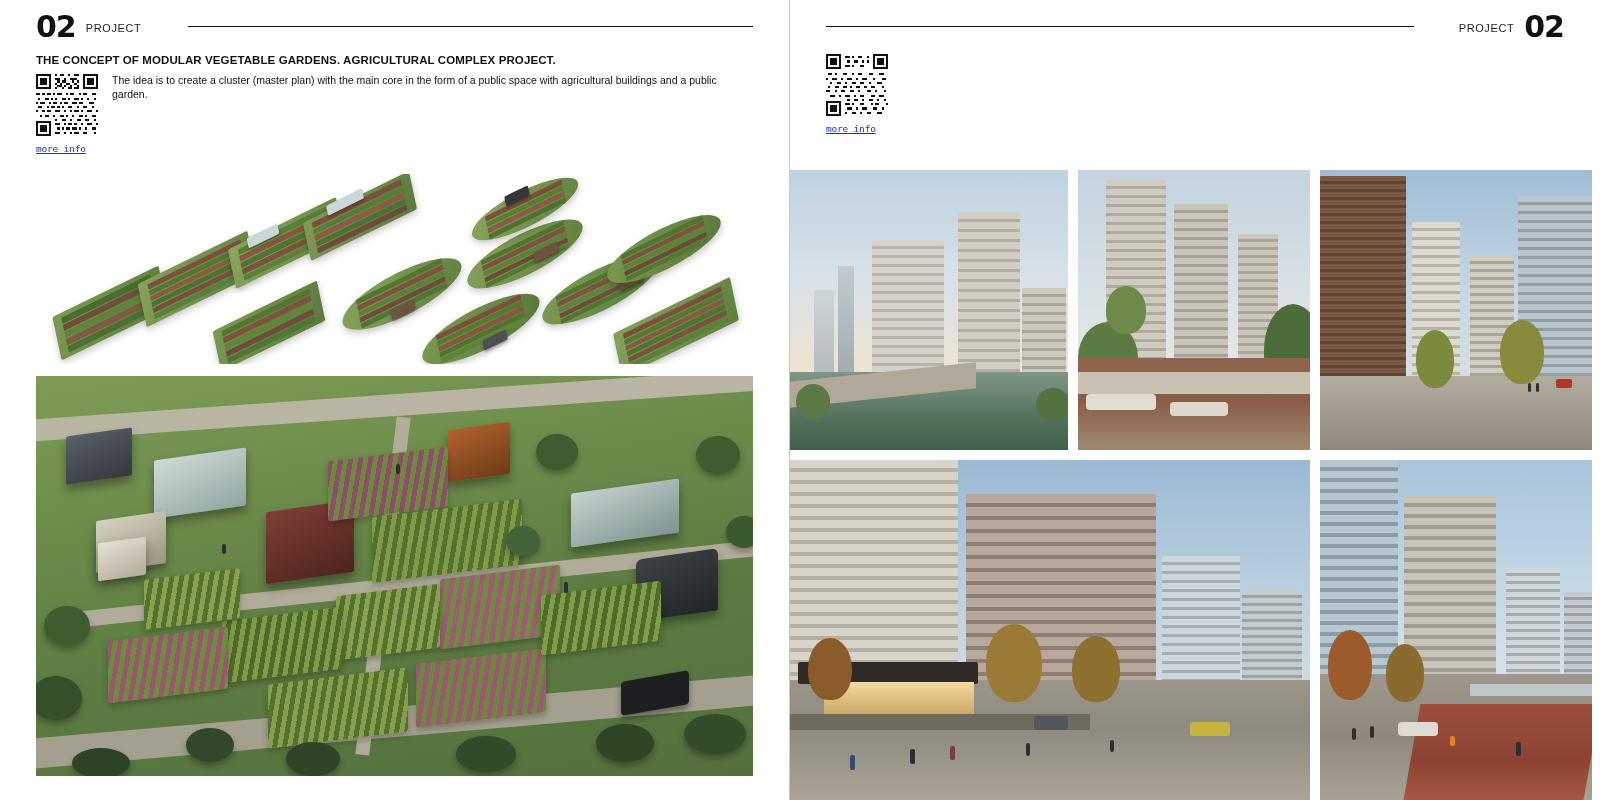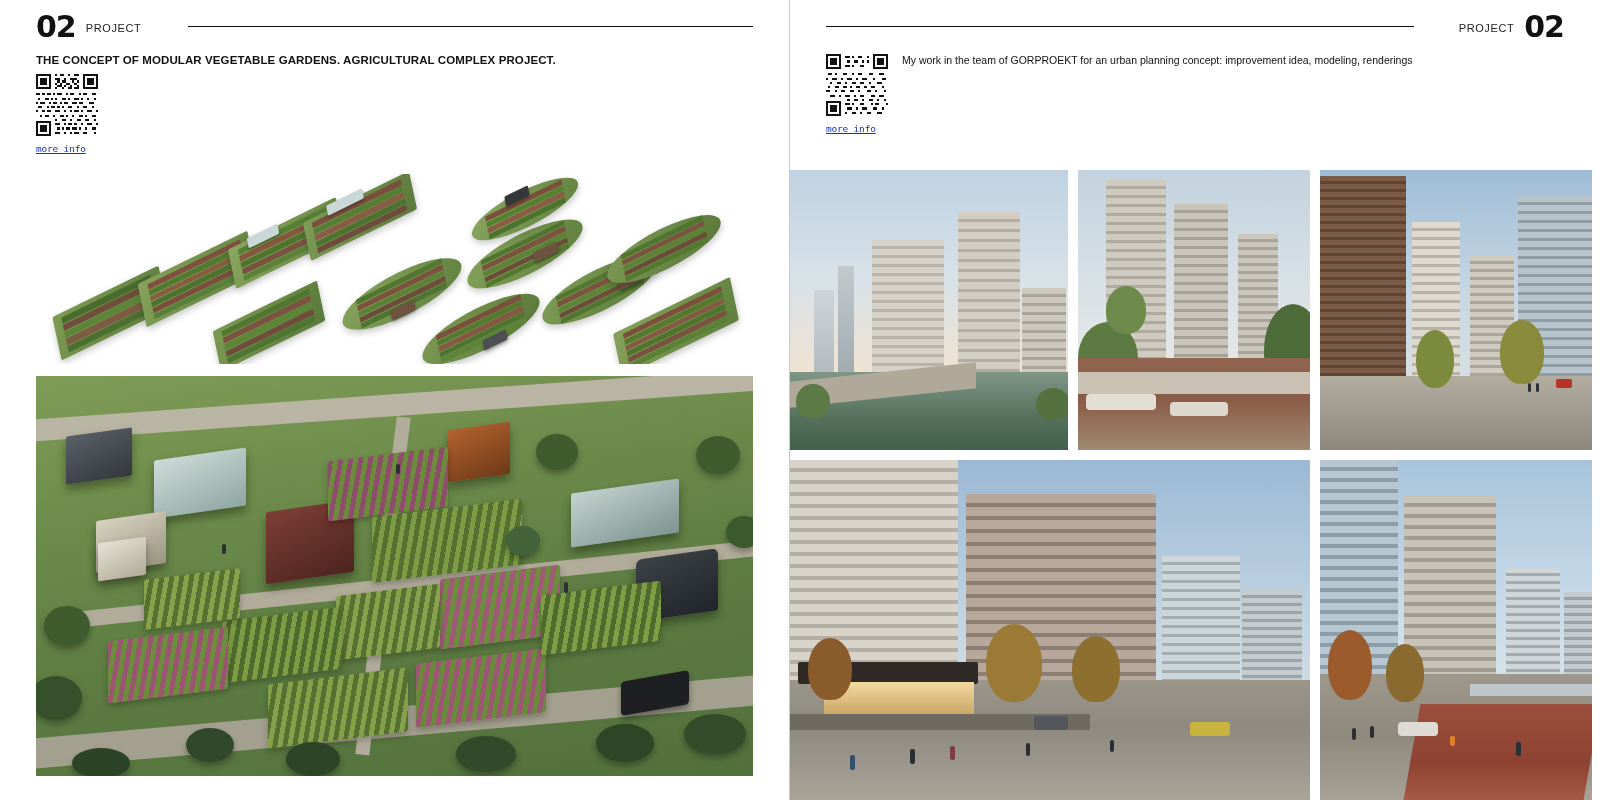--- a/index.html
+++ b/index.html
@@ -266,20 +266,21 @@
                 <rect x="13" y="27" width="1" height="1"></rect>
               <rect x="16" y="27" width="1" height="1"></rect>
                 <rect x="18" y="27" width="2" height="1"></rect>
               <rect x="22" y="27" width="2" height="1"></rect>
                 <rect x="27" y="27" width="1" height="1"></rect>
             </g>
           </svg>
           <a class="qr-link" href="#">more info</a>
         </div>
         <div class="intro-text">
+          <p class="tight">The idea is to create a cluster (master plan) with the main core in the form of a public space with agricultural buildings and a public garden.</p>
         </div>
       </div>
     </div>
 
     <div class="fig-modules">
 
       <div class="plot" style="left:15px; top:96px; width:118px; height:86px;">
         <div class="base" style="background:linear-gradient(115deg,#7e9b53,#5c7a3b)"></div>
         <div class="rows" style="grid-template-rows:repeat(5,1fr)">
           <i style="background:#486b2e"></i>
@@ -576,23 +577,20 @@
               <rect x="26" y="25" width="1" height="1"></rect>
               <rect x="9" y="27" width="1" height="1"></rect>
                 <rect x="12" y="27" width="2" height="1"></rect>
               <rect x="16" y="27" width="1" height="1"></rect>
                 <rect x="19" y="27" width="2" height="1"></rect>
               <rect x="24" y="27" width="2" height="1"></rect>
             </g>
           </svg>
           <a class="qr-link" href="#">more info</a>
         </div>
-        <div class="intro-text">
-          <p>My work in the team of GORPROEKT for an urban planning concept: improvement idea, modeling, renderings</p>
-        </div>
       </div>
     </div>
 
     <div class="grid">
 
       <div class="cell">
         <div class="render">
           <div class="sky" style="background:linear-gradient(180deg,#bfd2e2 0%,#d9e2e8 40%,#efe3d2 72%,#f6e6cf 100%)"></div>
           <div class="tower" style="left:24px; top:120px; width:20px; height:110px; background:linear-gradient(180deg,#cfd6d9,#a9b2b6)"></div>
           <div class="tower" style="left:48px; top:96px; width:16px; height:134px; background:linear-gradient(180deg,#c2cace,#9aa4a9)"></div>

